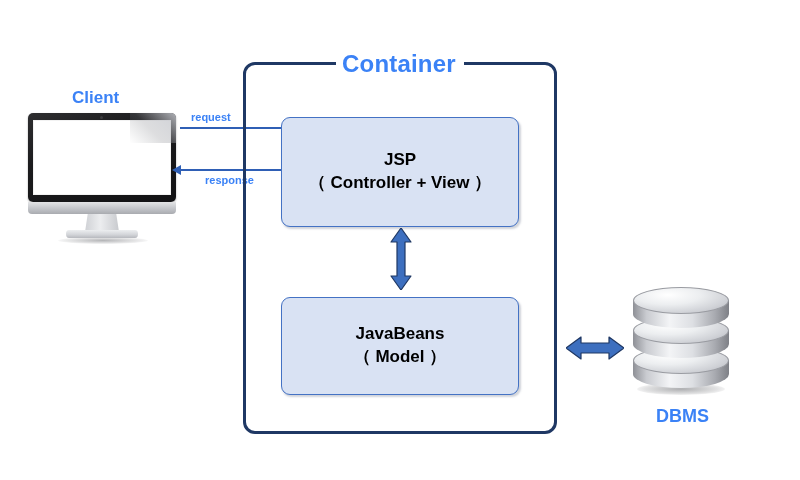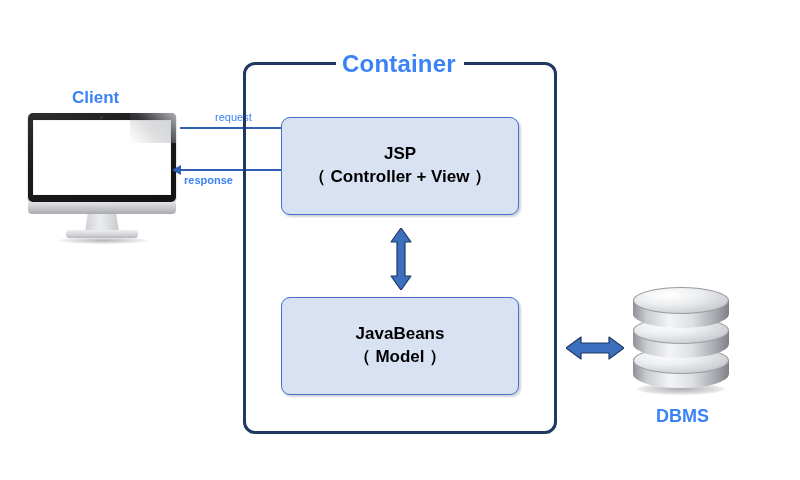--- a/index.html
+++ b/index.html
@@ -74,21 +74,21 @@
     font-weight: 700;
     font-size: 17px;
     line-height: 1.35;
     text-align: center;
     white-space: nowrap;
   }
   #jsp-box {
     left: 281px;
     top: 117px;
     width: 238px;
-    height: 98px;
+    height: 110px;
   }
   #javabeans-box {
     left: 281px;
     top: 297px;
     width: 238px;
     height: 98px;
     align-items: center;
   }
 
   
@@ -198,28 +198,27 @@
   }
   .flow-head.right { border-left: 9px solid #2f5fb5; }
   .flow-head.left  { border-right: 9px solid #2f5fb5; }
 
   #request-line { left: 180px; top: 127px; width: 104px; }
   #request-head { left: 283px; top: 123px; }
   #request-label {
     left: 191px;
     top: 111px;
     font-size: 11px;
-    font-weight: 400;
-    margin-left: 24px;
+    font-weight: 700;
   }
 
   #response-line { left: 180px; top: 169px; width: 104px; }
   #response-head { left: 172px; top: 165px; }
   #response-label {
-    left: 184px;
+    left: 205px;
     top: 174px;
     font-size: 11px;
     font-weight: 700;
   }
 
   
   #vertical-arrow {
     position: absolute;
     left: 390px;
     top: 228px;

